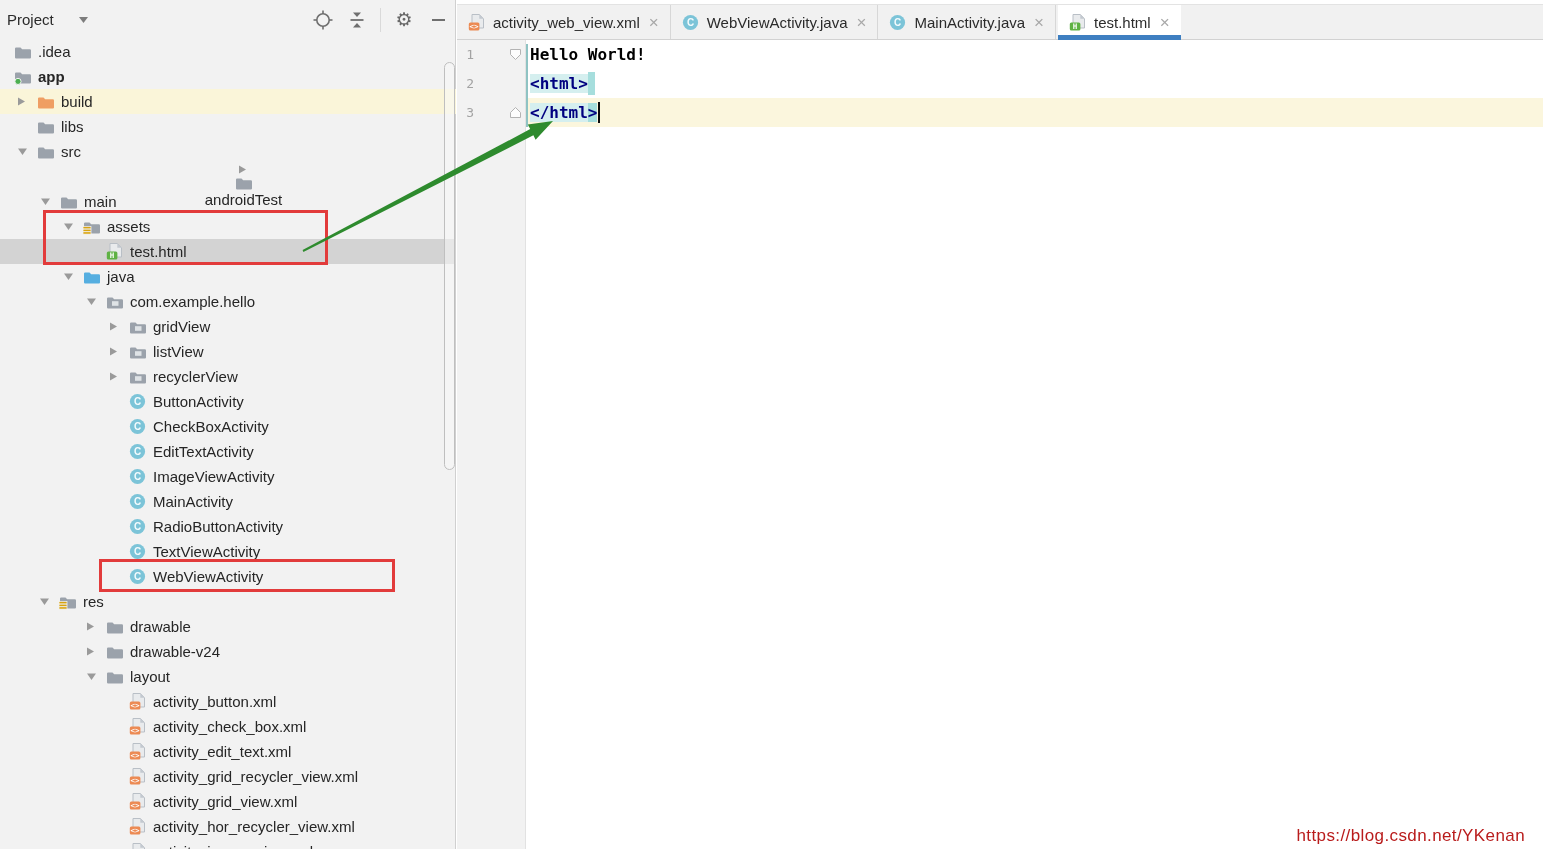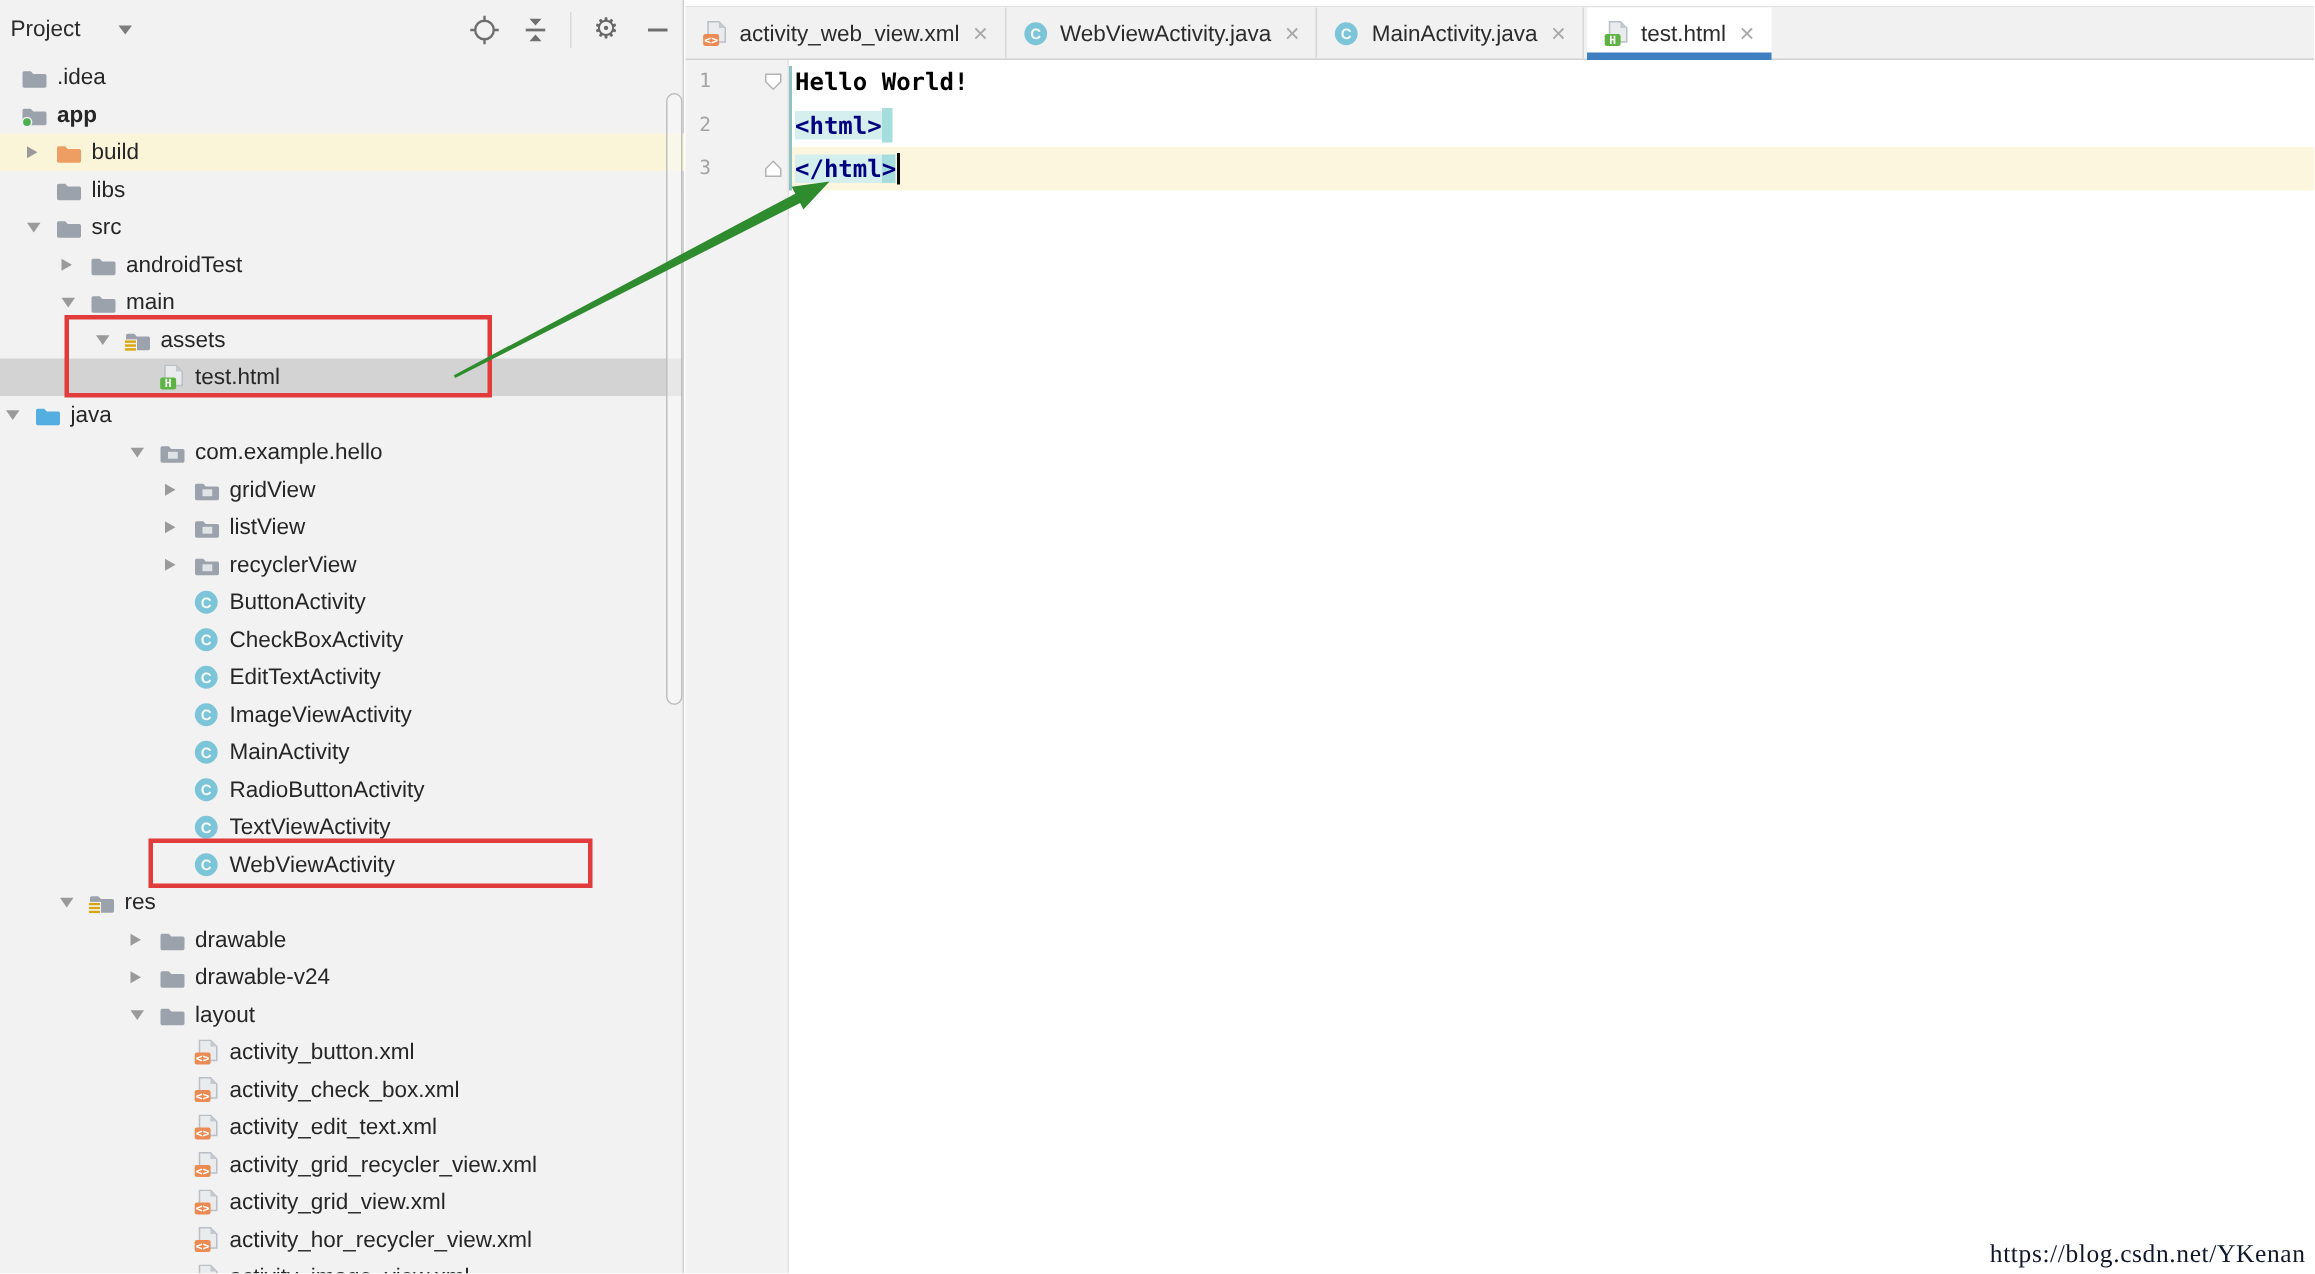--- a/index.html
+++ b/index.html
@@ -57,21 +57,21 @@
   .code-line { height:29px; display:flex; align-items:center; white-space:pre; position:relative; z-index:2;
                font-family:"DejaVu Sans Mono", monospace; font-size:16px; font-weight:600; color:#000; }
   .tok.tag { color:#000080; }
   .tok.hl { background:#d5efef; }
   .tok.hl-strong { background:#a6dedd; }
   .tok.strip { display:inline-block; width:7px; height:23px; background:#a6dedd; }
   .tok.caret { display:inline-block; width:2px; height:21px; background:#0a0a0a; margin-left:1px; }
   .caret-row, .gutter { z-index:1; }
   .gutter .lnum, .fold { z-index:2; }
 
-  .watermark { position:absolute; right:6px; bottom:3px; font-size:17px; color:#0f172a; letter-spacing:.4px;font-family:Liberation Serif, serif; }
+  .watermark { position:absolute; right:18px; bottom:3px; font-size:17px; color:#b91c1c; letter-spacing:.4px; }
 
   
   .redbox { position:absolute; border:3px solid #e23b3b; z-index:40; pointer-events:none; }
   .box-assets { left:43px; top:210px; width:285px; height:55px; }
   .box-webview { left:99px; top:559px; width:296px; height:33px; }
   .arrow-svg { position:absolute; left:0; top:0; z-index:50; pointer-events:none; }
 </style>
 </head>
 <body>
 
@@ -157,21 +157,21 @@
               <polygon points="1,1.5 10,1.5 5.5,8" fill="#9a9a9a"></polygon>
             </svg>
           </span>
           <span class="ticon">
             <svg width="18" height="16" viewBox="0 0 18 16">
               <path d="M1 4.6 q0-1.1 1.1-1.1 h4.4 l1.7 1.8 h7.7 q1.1 0 1.1 1.1 v7 q0 1.1-1.1 1.1 H2.1 q-1.1 0-1.1-1.1 z" fill="#9ba2ab"></path>
             </svg>
           </span>
           <span class="tlabel">src</span>
         </div>
-        <div class="tree-row" style="padding-left: 37px;">
+        <div class="tree-row" style="padding-left: 37px; flex-direction: column;">
           <span class="chev">
             <svg width="9" height="11" viewBox="0 0 9 11">
               <polygon points="1,1.5 8,5.5 1,9.5" fill="#9a9a9a"></polygon>
             </svg>
           </span>
           <span class="ticon">
             <svg width="18" height="16" viewBox="0 0 18 16">
               <path d="M1 4.6 q0-1.1 1.1-1.1 h4.4 l1.7 1.8 h7.7 q1.1 0 1.1 1.1 v7 q0 1.1-1.1 1.1 H2.1 q-1.1 0-1.1-1.1 z" fill="#9ba2ab"></path>
             </svg>
           </span>
@@ -213,21 +213,21 @@
           <span class="ticon">
             <svg width="18" height="17" viewBox="0 0 18 17">
               <path d="M4 0.5 h7.3 l4.2 4.2 v9.3 H4 z" fill="#e9ebed" stroke="#b9bfc6" stroke-width="1"></path>
               <path d="M11.3 0.5 l4.2 4.2 h-4.2 z" fill="#c3c9cf"></path>
               <rect x="0.8" y="8.6" width="10.6" height="8" rx="1.5" fill="#5fb244"></rect>
               <text x="6.1" y="15" font-size="7.5" font-weight="bold" fill="#ffffff" text-anchor="middle" font-family="DejaVu Sans Mono, monospace">H</text>
             </svg>
           </span>
           <span class="tlabel">test.html</span>
         </div>
-        <div class="tree-row" style="">
+        <div class="tree-row" style="padding-left: 60px;">
           <span class="chev">
             <svg width="11" height="9" viewBox="0 0 11 9">
               <polygon points="1,1.5 10,1.5 5.5,8" fill="#9a9a9a"></polygon>
             </svg>
           </span>
           <span class="ticon">
             <svg width="18" height="16" viewBox="0 0 18 16">
               <path d="M1 4.6 q0-1.1 1.1-1.1 h4.4 l1.7 1.8 h7.7 q1.1 0 1.1 1.1 v7 q0 1.1-1.1 1.1 H2.1 q-1.1 0-1.1-1.1 z" fill="#55aee0"></path>
             </svg>
           </span>

